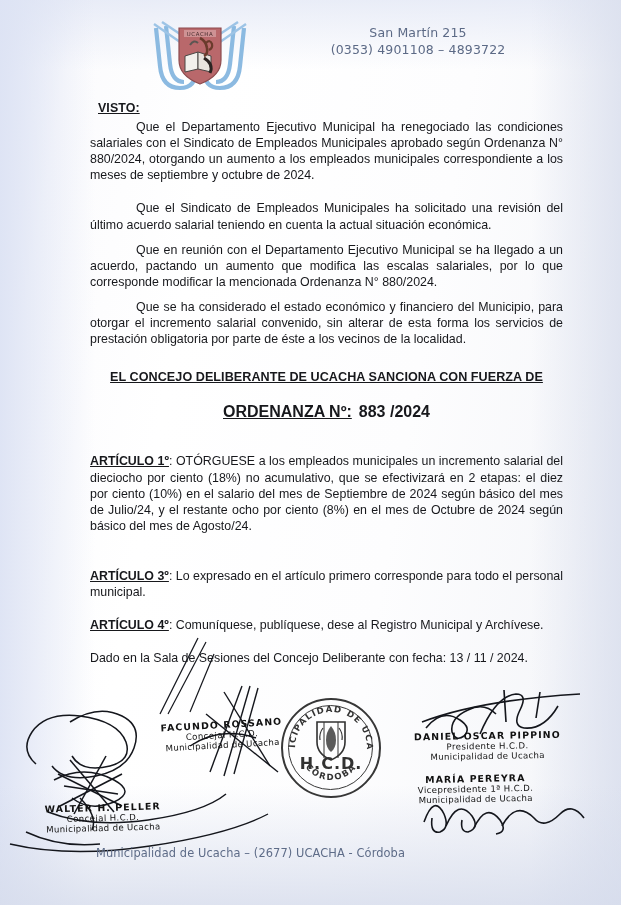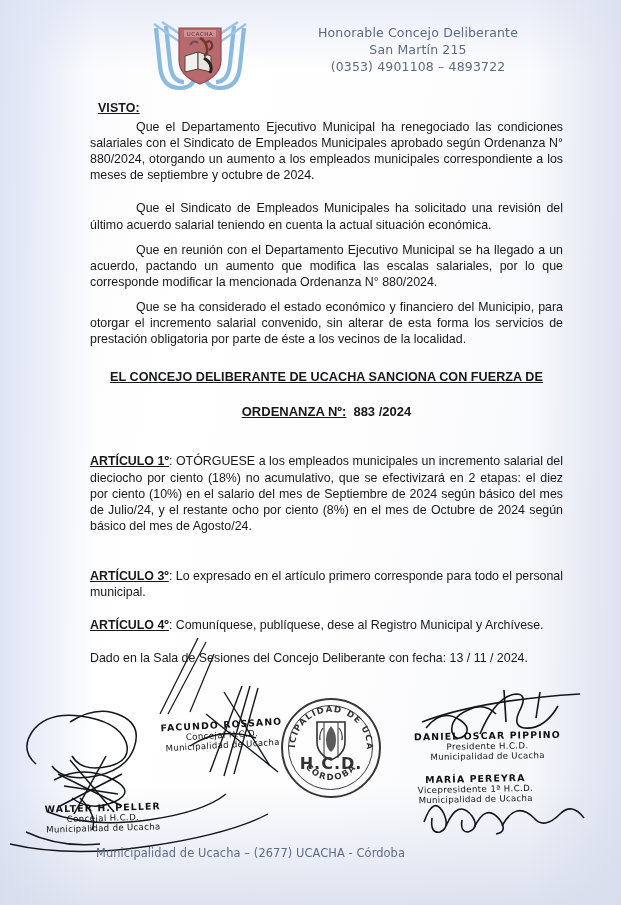--- a/index.html
+++ b/index.html
@@ -71,21 +71,21 @@
   .center-head{
     text-align:center;
     font-weight:bold;
     text-decoration:underline;
     font-size:12.6px;
     letter-spacing:.05px;
   }
   .ord-line{
     text-align:center;
     font-weight:bold;
-    font-size:13px;
+    font-size:16px;
     margin-top:19px;
   }
   .ord-line .u{text-decoration:underline;}
   .ord-line .num{text-decoration:none;margin-left:7px;}
 
   .art{margin:0;text-align:justify;text-indent:0;}
   .art .lbl{font-weight:bold;text-decoration:underline;}
 
   
   #sig-zone{position:absolute;left:0;top:686px;width:621px;height:175px;}
@@ -175,21 +175,20 @@
 
         <path d="M54 26 q6 3 7 10 q1 6 -3 8" stroke="#6a3b2c" stroke-width="2.6" fill="none"></path>
         <path d="M60 31 q4 -4 6 1 q1 4 -3 6" stroke="#6a3b2c" stroke-width="2.2" fill="none"></path>
         <path d="M44 33 q4 -6 8 -2" stroke="#5c5552" stroke-width="2" fill="none"></path>
 
         <path d="M58 46 q10 6 6 15" stroke="#2b2422" stroke-width="3" fill="none"></path>
       </svg>
     </div>
 
     <div id="header-lines">
-      <span class="hl">Honorable Concejo Deliberante</span>
       <span class="hl">San Martín 215</span>
       <span class="hl">(0353) 4901108 – 4893722</span>
     </div>
   </div>
 
   <div id="doc">
 
     <div class="sec-title">VISTO:</div>
     <p class="para">Que el Departamento Ejecutivo Municipal ha renegociado las condiciones salariales con el Sindicato de Empleados Municipales aprobado según Ordenanza N° 880/2024, otorgando un aumento a los empleados municipales correspondiente a los meses de septiembre y octubre de 2024.</p>
 

